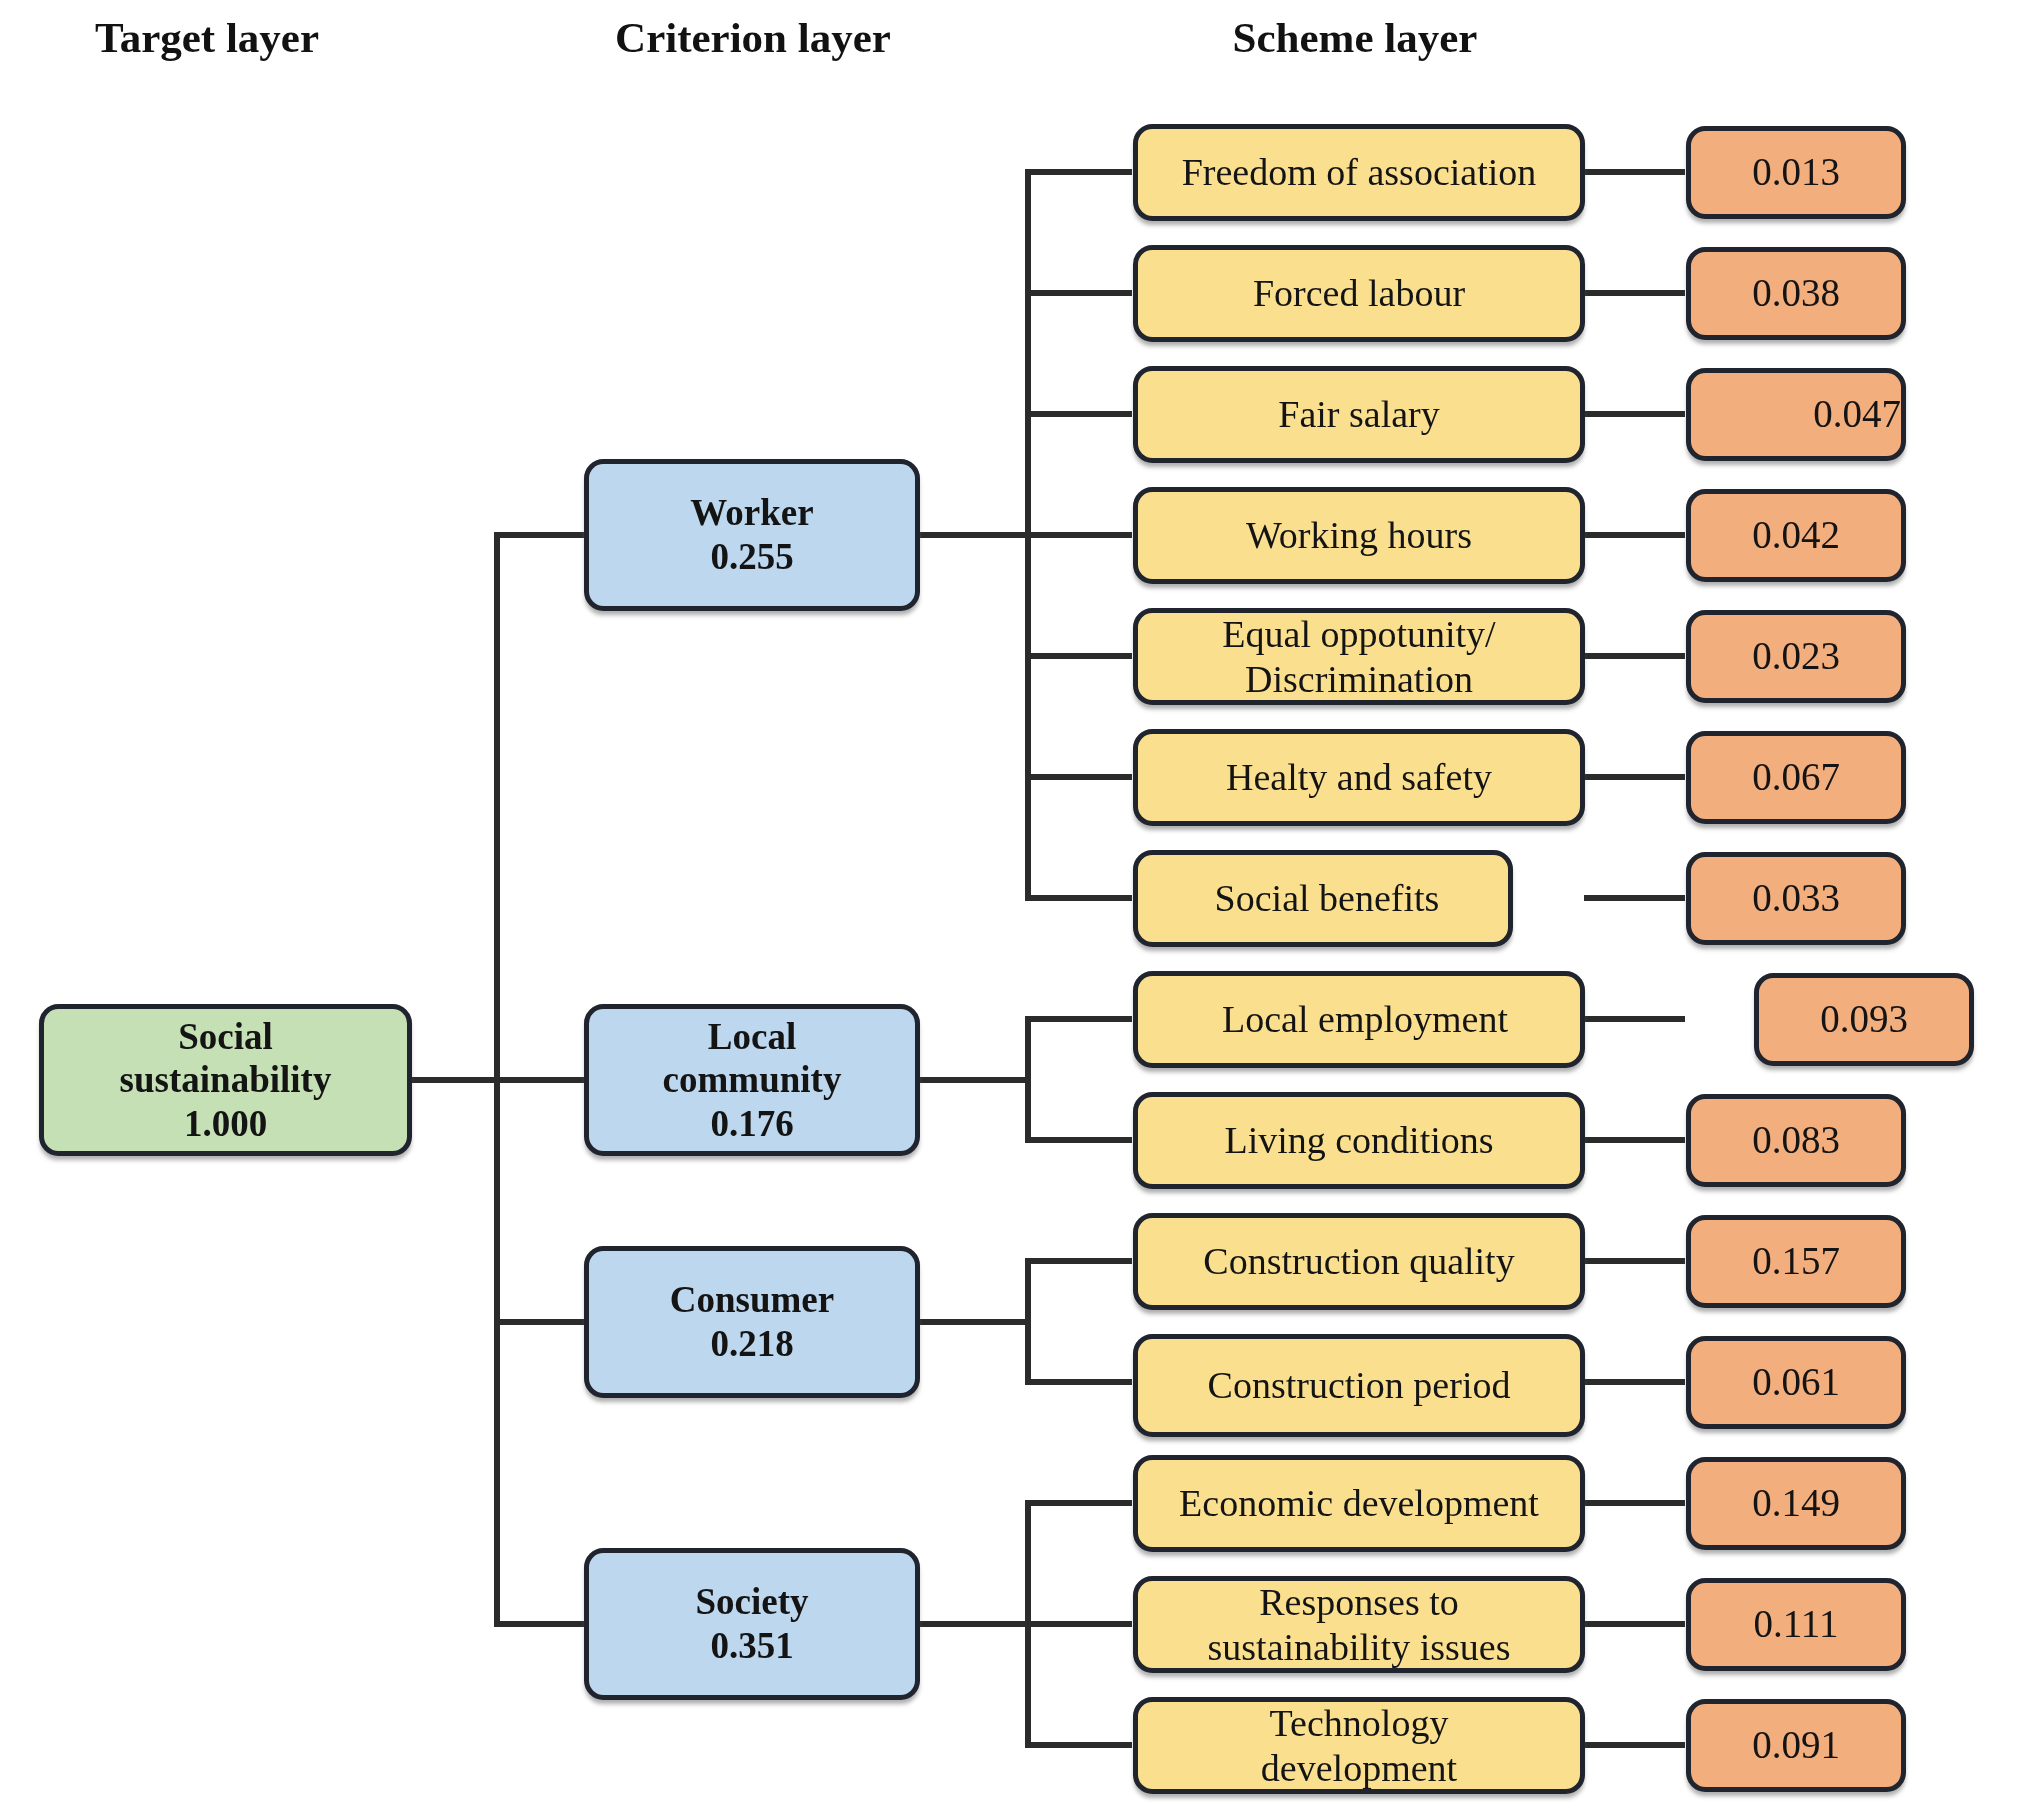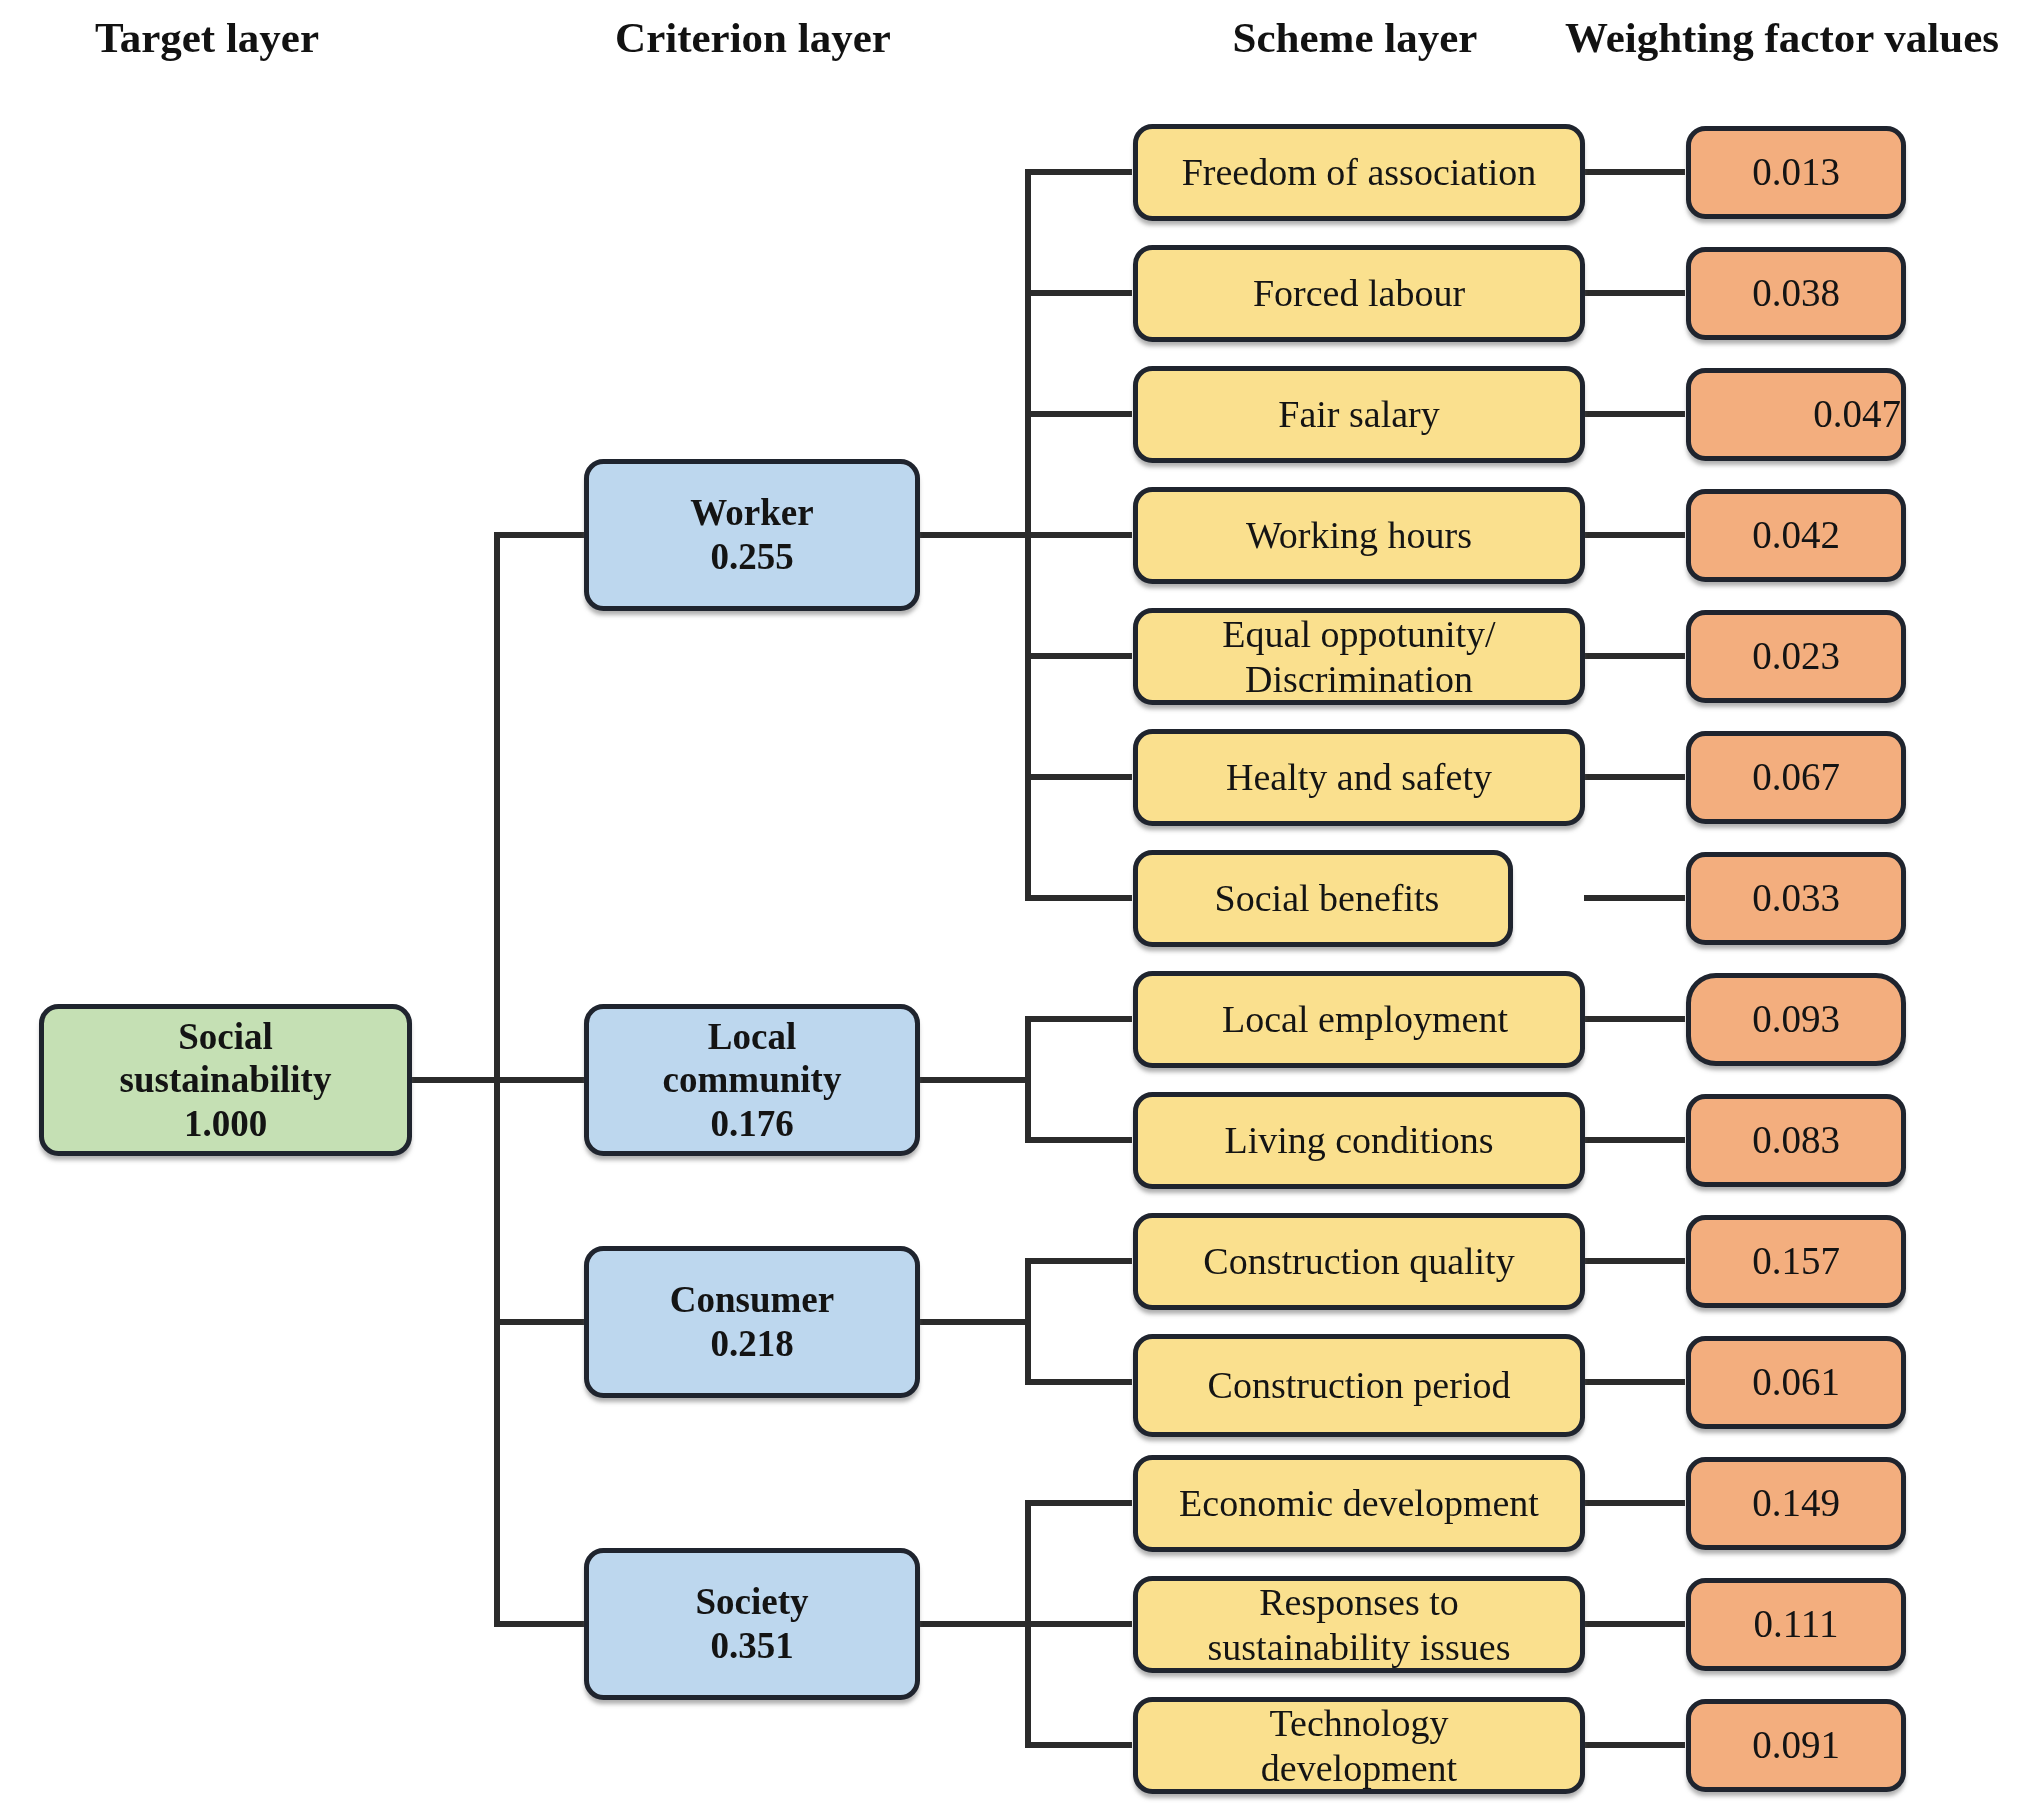--- a/index.html
+++ b/index.html
@@ -24,21 +24,20 @@
   .weight-node{font-size:39px;}
   .line{position:absolute;background:#2B2B2B;z-index:1;}
 </style>
 </head>
 <body>
 
 <div class="canvas">
   <div class="col-header" style="left:207px">Target layer</div>
   <div class="col-header" style="left:753px">Criterion layer</div>
   <div class="col-header" style="left:1355px">Scheme layer</div>
-  <div class="col-header" style="left:1782px">Weighting factor values</div>
   <div id="diagram">
       <div class="line" style="left: 497px; top: 532px; width: 87px; height: 5.8px; background: rgb(43, 43, 43);"></div>
       <div class="node criterion-node" style="left: 584px; top: 459px; width: 336px; height: 152px; background: rgb(189, 215, 238);">
         <div class="ln">Worker</div>
         <div class="ln">0.255</div>
       </div>
       <div class="line" style="left: 920px; top: 532px; width: 108px; height: 5.8px; background: rgb(43, 43, 43);"></div>
       <div class="line" style="left: 1025px; top: 169px; width: 5.8px; height: 732px; background: rgb(43, 43, 43);"></div>
       <div class="line" style="left: 1027px; top: 169px; width: 105px; height: 5.8px; background: rgb(43, 43, 43);"></div>
       <div class="node scheme-node" style="left: 1133px; top: 124px; width: 452px; height: 97px; background: rgb(250, 224, 142);">
@@ -103,21 +102,21 @@
         <div class="ln">community</div>
         <div class="ln">0.176</div>
       </div>
       <div class="line" style="left: 920px; top: 1077px; width: 108px; height: 5.8px; background: rgb(43, 43, 43);"></div>
       <div class="line" style="left: 1025px; top: 1016px; width: 5.8px; height: 127px; background: rgb(43, 43, 43);"></div>
       <div class="line" style="left: 1027px; top: 1016px; width: 105px; height: 5.8px; background: rgb(43, 43, 43);"></div>
       <div class="node scheme-node" style="left: 1133px; top: 971px; width: 452px; height: 97px; background: rgb(250, 224, 142); padding-left: 12px;">
         <div class="ln">Local employment</div>
       </div>
       <div class="line" style="left: 1584px; top: 1016px; width: 101px; height: 5.8px; background: rgb(43, 43, 43);"></div>
-      <div class="node weight-node" style="left: 1686px; top: 973px; width: 220px; height: 93px; background: rgb(243, 174, 126); border-radius: 30px;">
+      <div class="node weight-node" style="left: 1754px; top: 973px; width: 220px; height: 93px; background: rgb(243, 174, 126);">
         <div class="ln">0.093</div>
       </div>
       <div class="line" style="left: 1027px; top: 1137px; width: 105px; height: 5.8px; background: rgb(43, 43, 43);"></div>
       <div class="node scheme-node" style="left: 1133px; top: 1092px; width: 452px; height: 97px; background: rgb(250, 224, 142);">
         <div class="ln">Living conditions</div>
       </div>
       <div class="line" style="left: 1584px; top: 1137px; width: 101px; height: 5.8px; background: rgb(43, 43, 43);"></div>
       <div class="node weight-node" style="left: 1686px; top: 1094px; width: 220px; height: 93px; background: rgb(243, 174, 126);">
         <div class="ln">0.083</div>
       </div>

